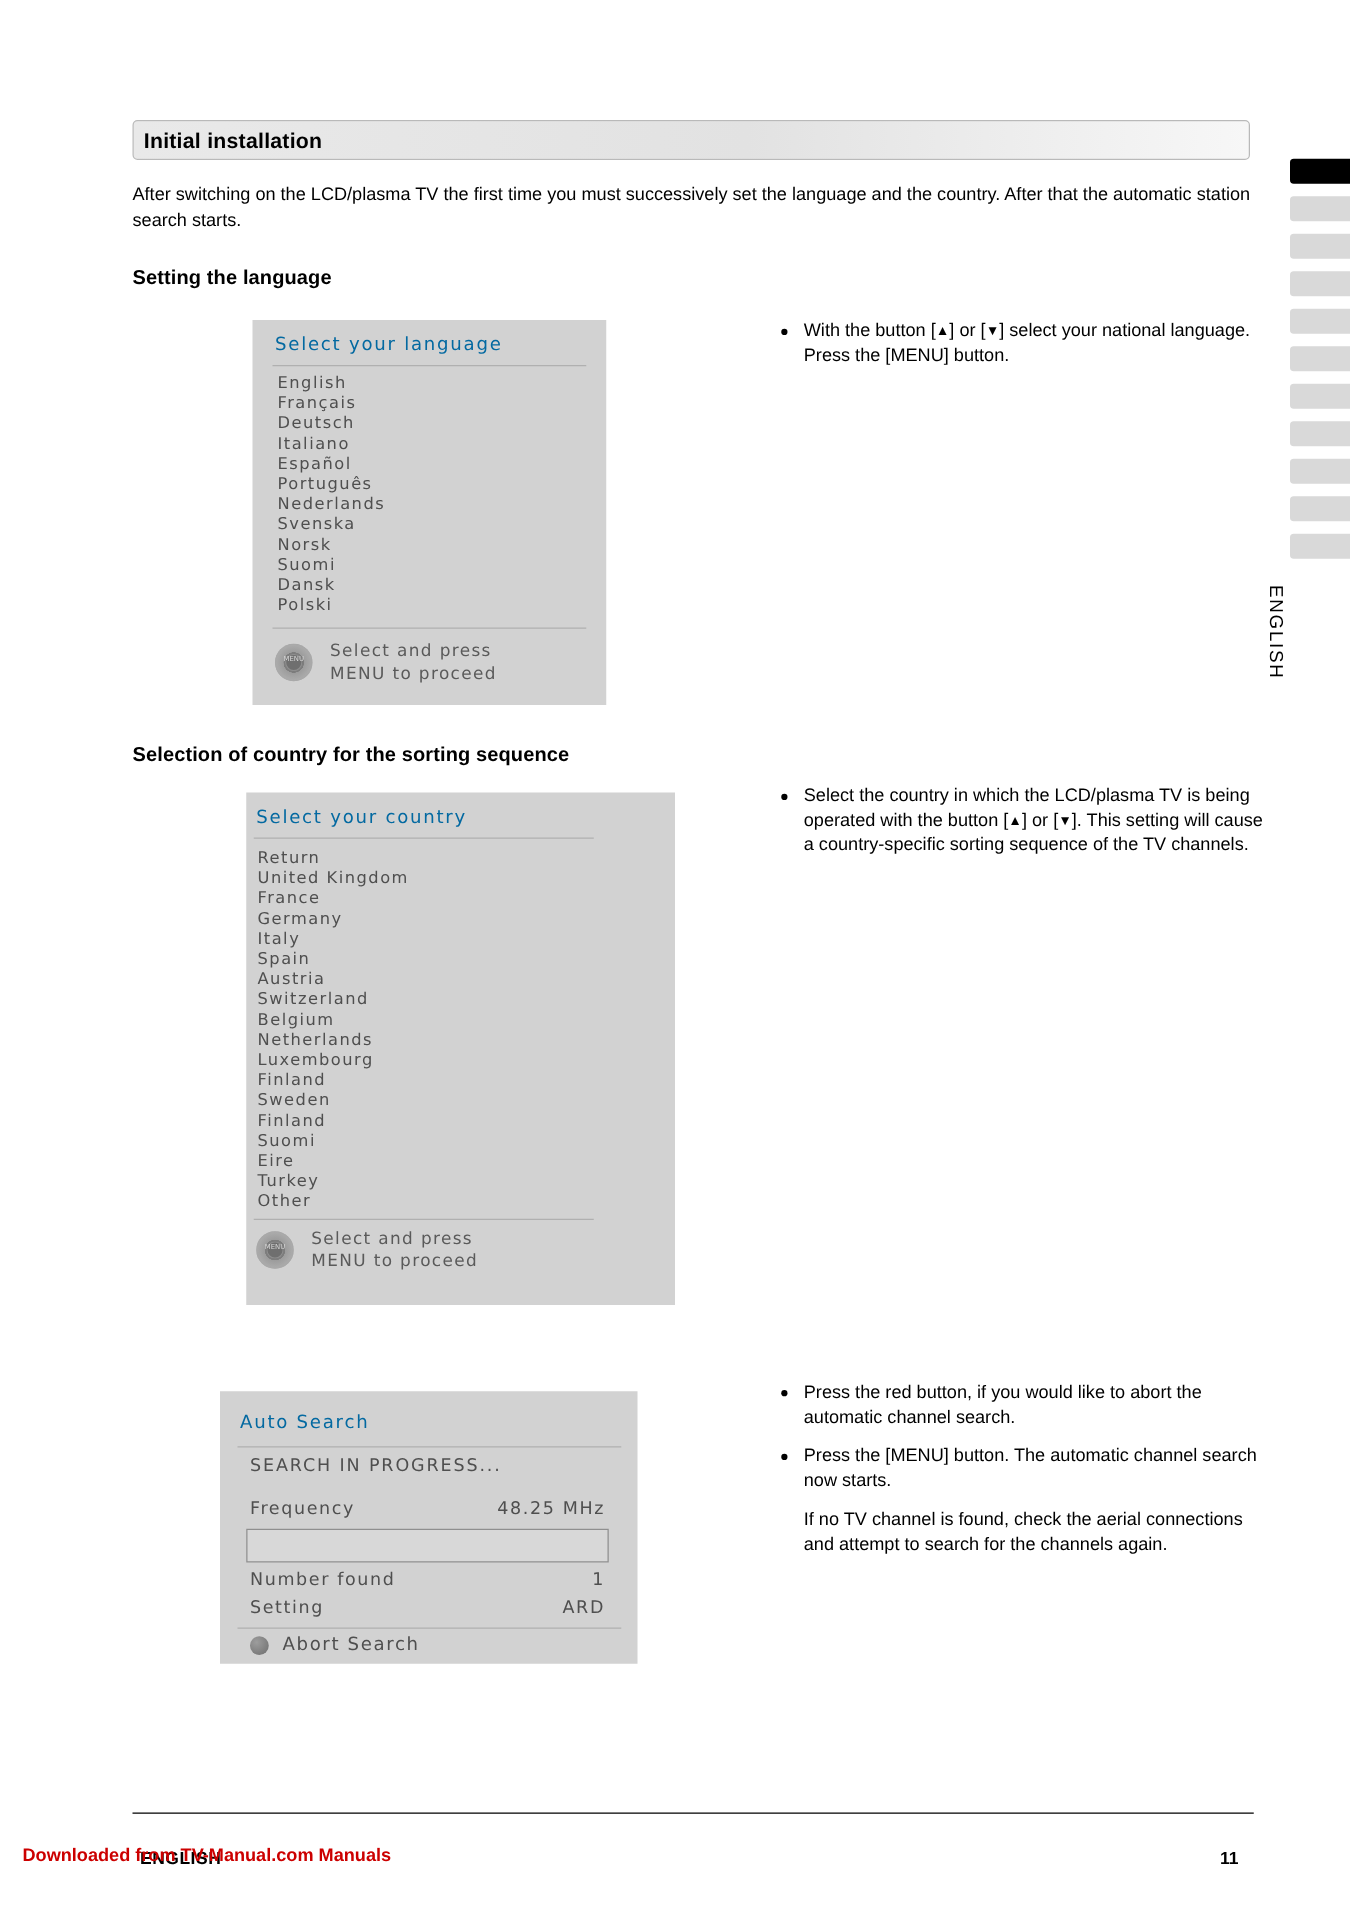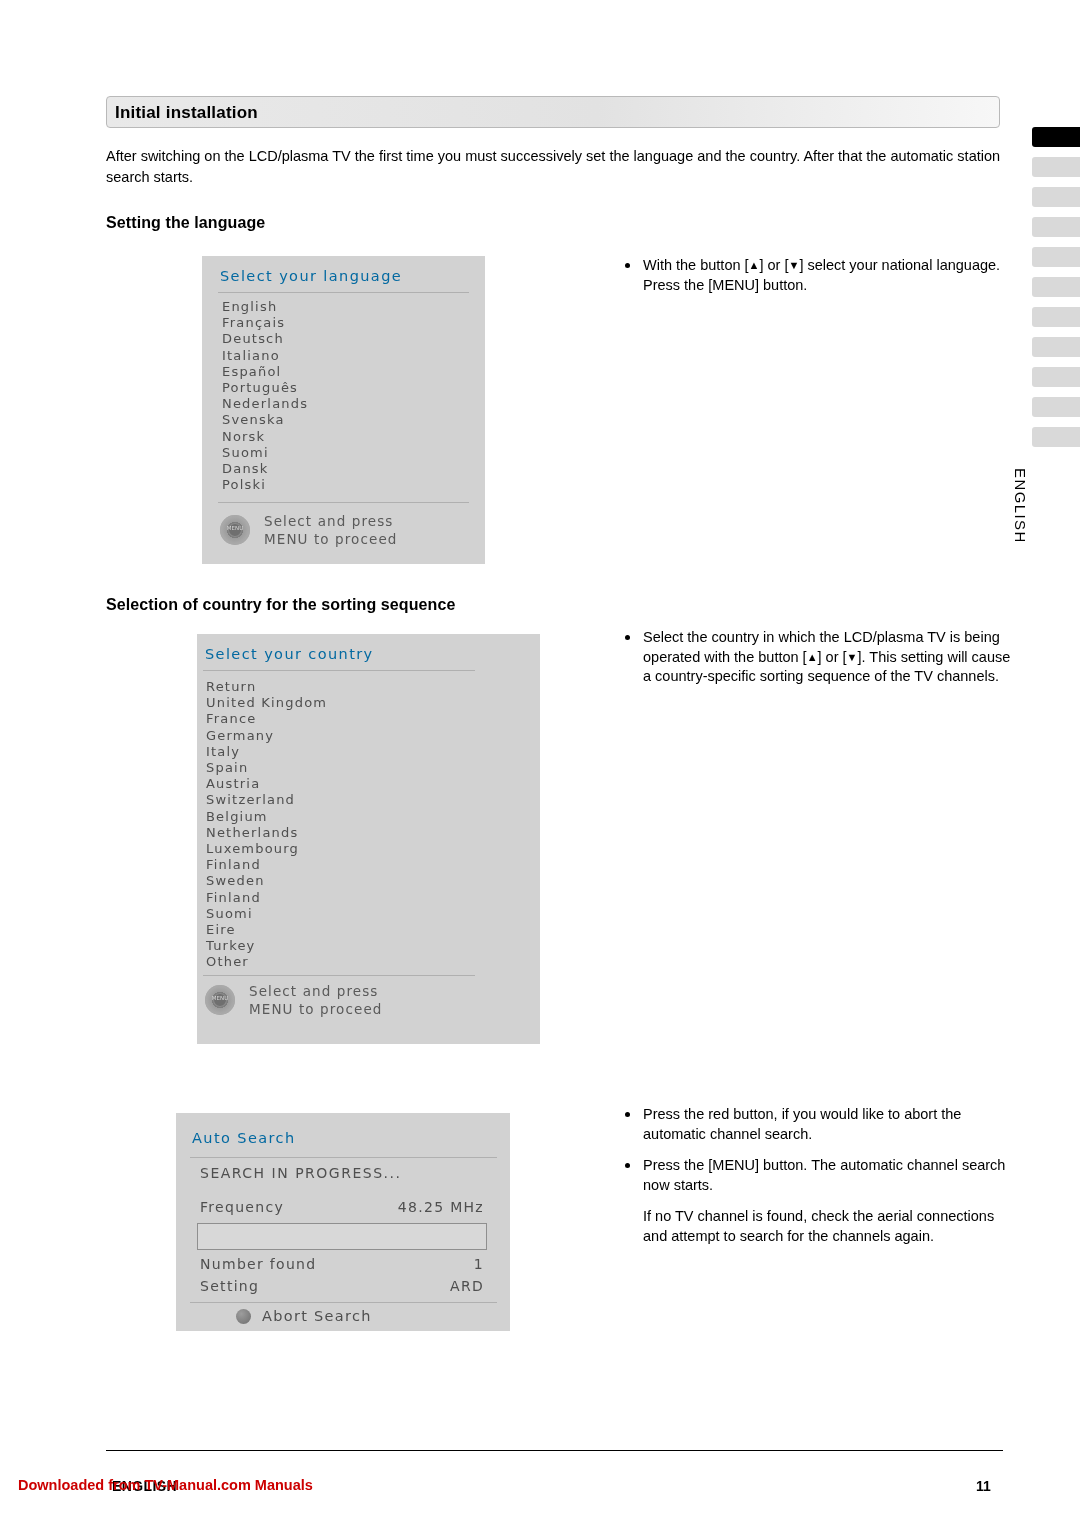--- a/index.html
+++ b/index.html
@@ -178,21 +178,21 @@
   }
   #osd-search .station-row {
     position: absolute; left: 24px; top: 165px; width: 284px;
     font-size: 14px; color: #4f4f4f; letter-spacing: 1.3px;
     display: flex; justify-content: space-between;
   }
   #osd-search .hr-2 { position: absolute; left: 14px; top: 189px; width: 307px; }
   #osd-search .abort {
     position: absolute; left: 24px; top: 195px;
     display: flex; align-items: center;
-    font-size: 14.5px; color: #4f4f4f; letter-spacing: 1.3px; margin-left: 36px;
+    font-size: 14.5px; color: #4f4f4f; letter-spacing: 1.3px;
   }
   #osd-search .abort .dot {
     width: 15px; height: 15px; border-radius: 50%;
     background: radial-gradient(circle at 35% 32%, #9d9d9d, #6d6d6d);
     margin-right: 11px;
   }
 
   
   .bullet-block { position: absolute; font-size: 14.5px; line-height: 19.5px; }
   .bullet {

